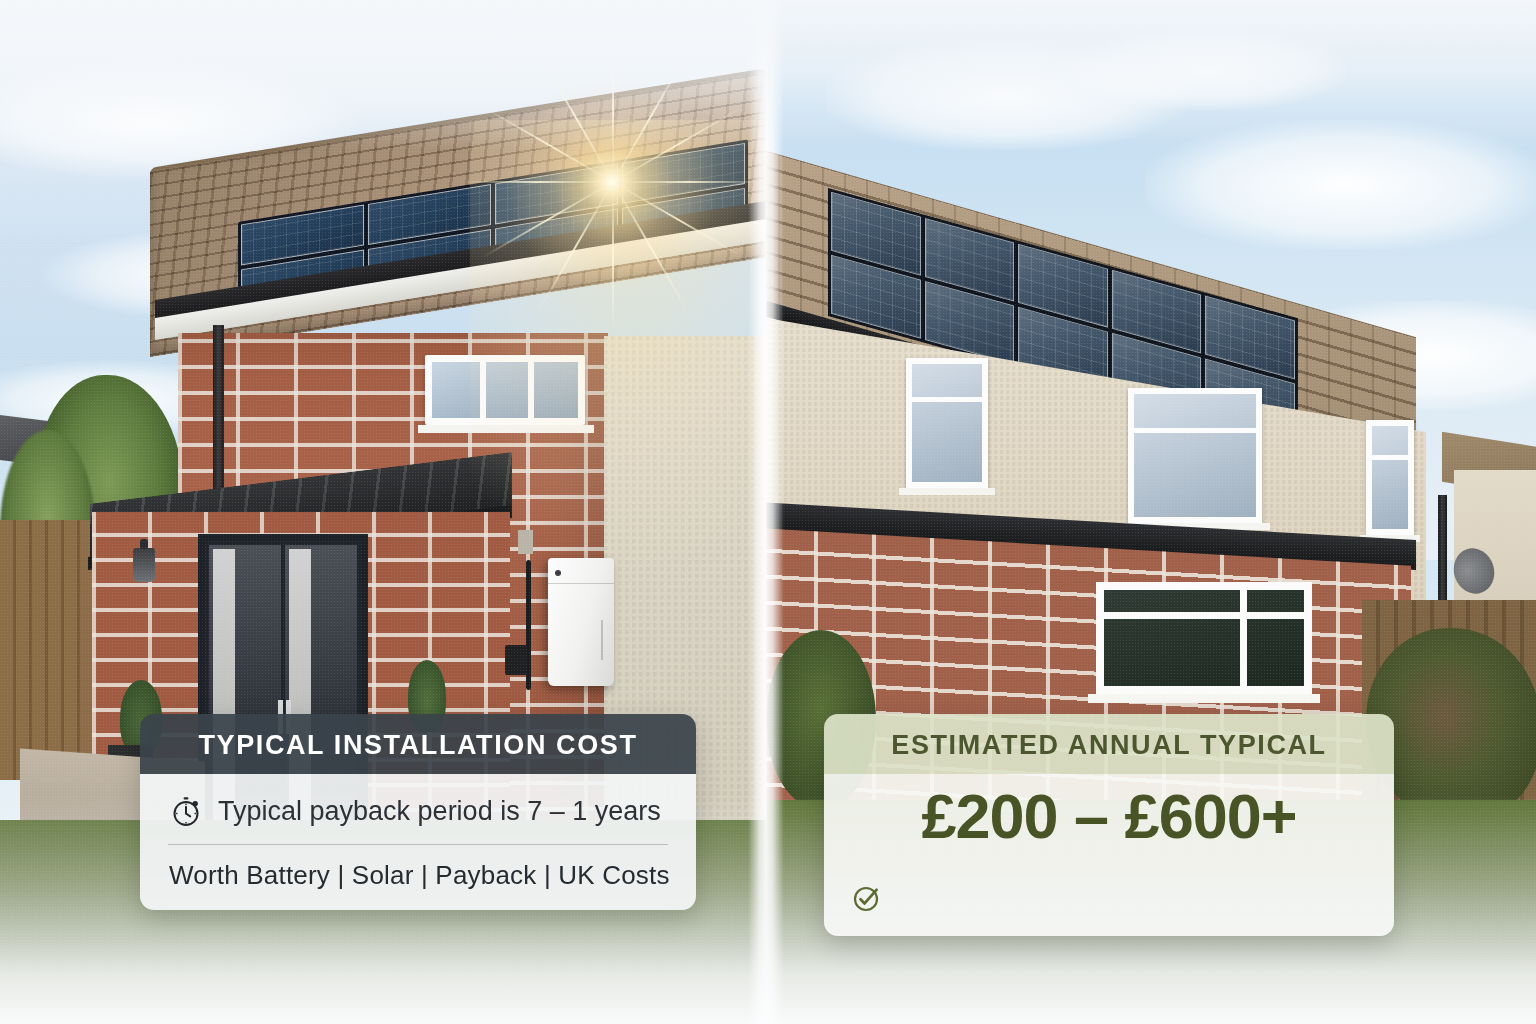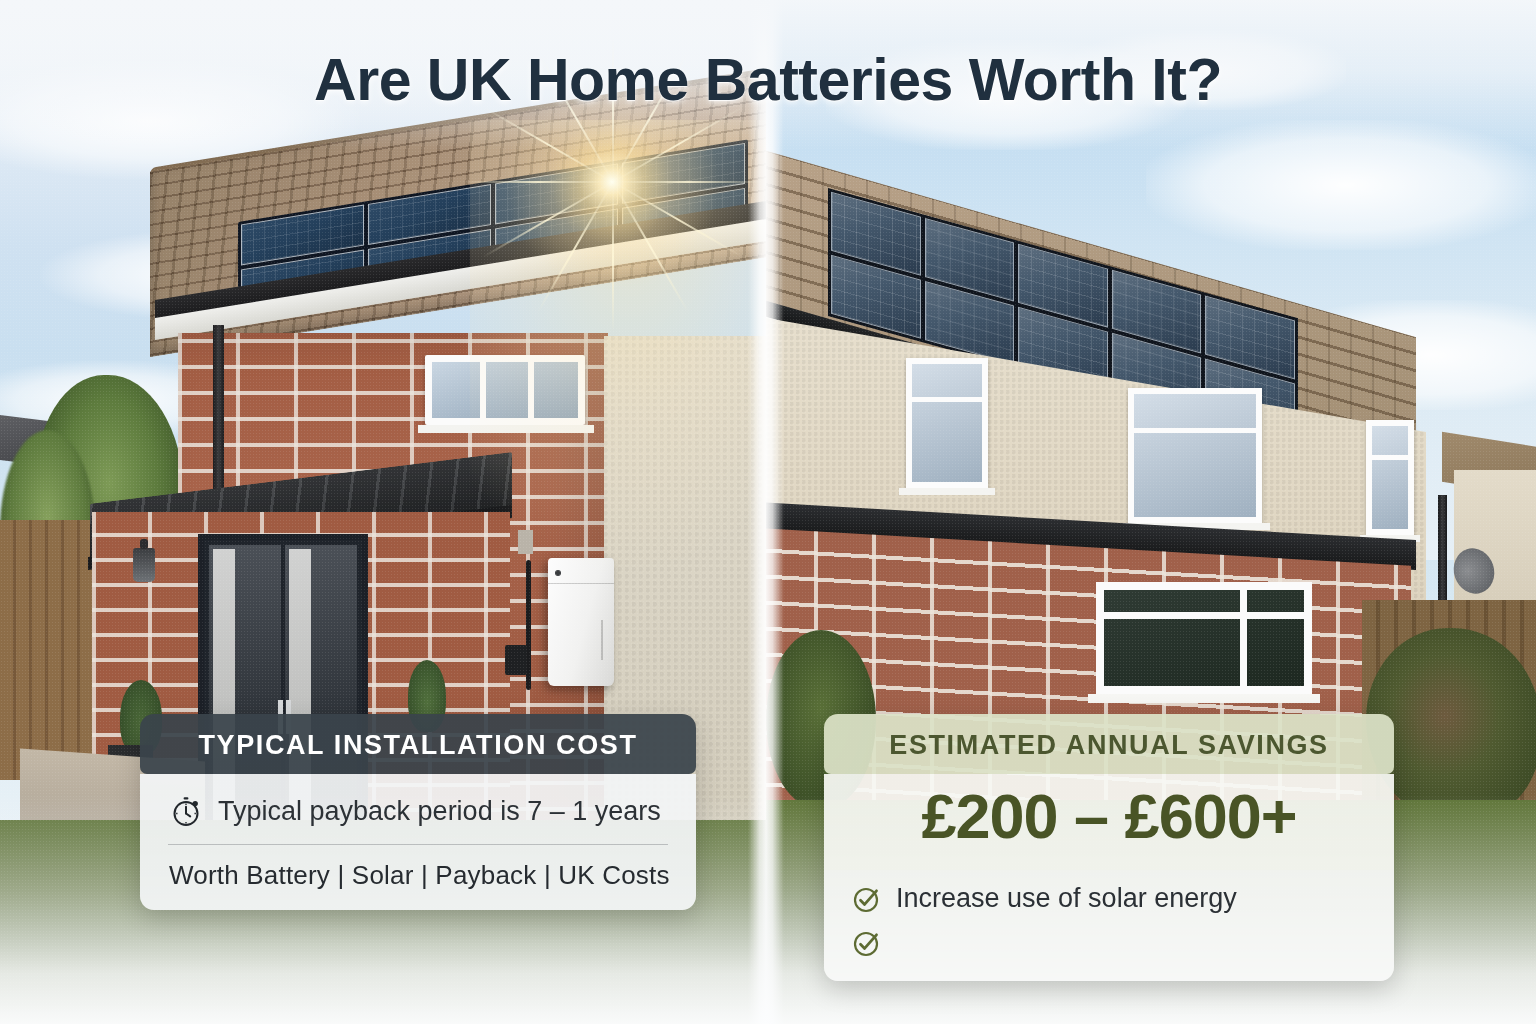--- a/index.html
+++ b/index.html
@@ -290,21 +290,21 @@
     z-index:32;
   }
   .vs span { font-size:54px; font-weight:700; color:#43464a; letter-spacing:1px; }
 
   
   .card { position:absolute; border-radius:14px; overflow:hidden; z-index:31; box-shadow:0 8px 26px rgba(0,0,0,.18); }
 
   .card-left  { left:140px; top:714px; width:556px; }
   .card-right { left:824px; top:714px; width:570px; }
 
-  .chead { padding:16px 10px 13px; text-align:center; font-weight:700; letter-spacing:1.6px;border-radius:7px; }
+  .chead { padding:16px 10px 13px; text-align:center; font-weight:700; letter-spacing:1.6px; }
   .cval  { padding:6px 10px 18px; text-align:center; font-weight:700; letter-spacing:-1px; }
   .cbody { padding:18px 24px 16px; }
 
   
   .card-left .chead { background:rgba(58,68,75,.93); color:#ffffff; font-size:27px; }
   .card-left .cval  { background:rgba(88,98,105,.9); color:#ffffff; font-size:63px; text-shadow:0 2px 5px rgba(0,0,0,.3); }
   .card-left .cbody { background:rgba(243,245,246,.93); }
 
   
   .card-right .chead { background:rgba(219,226,199,.93); color:#4c5730; font-size:27px; }
@@ -449,21 +449,20 @@
     <div class="r-bush1"></div>
     <div class="r-bush2"></div>
     <div class="r-grass"></div>
   </div>
 
   <div class="seam"></div>
   <div class="topfade"></div>
   <div class="bottomfade"></div>
   <div class="grain"></div>
 
-  <div class="title">Are UK Home Batteries Worth It?</div>
 
 
   <div class="card card-left">
     <div class="chead">TYPICAL INSTALLATION COST</div>
     <div class="cbody">
       <div class="payback-row">
         <span>
           <svg width="34" height="34" viewBox="0 0 34 34">
             <circle cx="17" cy="19.5" r="11.5" fill="none" stroke="#22272c" stroke-width="2"></circle>
             <circle cx="26.2" cy="9.6" r="2.7" fill="#22272c"></circle>
@@ -477,32 +476,23 @@
           </svg>
         </span>
         <span class="ptext">Typical payback period is 7 – 1 years</span>
       </div>
       <div class="divider"></div>
       <div class="tagline">Worth Battery | Solar | Payback | UK Costs</div>
     </div>
   </div>
 
   <div class="card card-right">
-    <div class="chead">ESTIMATED ANNUAL SAVINGS</div>
+    <div class="chead">ESTIMATED ANNUAL TYPICAL</div>
     <div class="cval">£200 – £600+</div>
     <div class="cbody">
-      <div class="bullet">
-        <span>
-          <svg width="30" height="30" viewBox="0 0 30 30">
-            <circle cx="14" cy="16" r="11" fill="none" stroke="#5d6b33" stroke-width="2.2"></circle>
-            <path d="M8.5 16.2 L12.6 20.4 L24.5 6.8" fill="none" stroke="#5d6b33" stroke-width="2.8" stroke-linecap="round" stroke-linejoin="round"></path>
-          </svg>
-        </span>
-        <span class="btext">Increase use of solar energy</span>
-      </div>
       <div class="bullet">
         <span>
           <svg width="30" height="30" viewBox="0 0 30 30">
             <circle cx="14" cy="16" r="11" fill="none" stroke="#5d6b33" stroke-width="2.2"></circle>
             <path d="M8.5 16.2 L12.6 20.4 L24.5 6.8" fill="none" stroke="#5d6b33" stroke-width="2.8" stroke-linecap="round" stroke-linejoin="round"></path>
           </svg>
         </span>
       </div>
     </div>
   </div>

